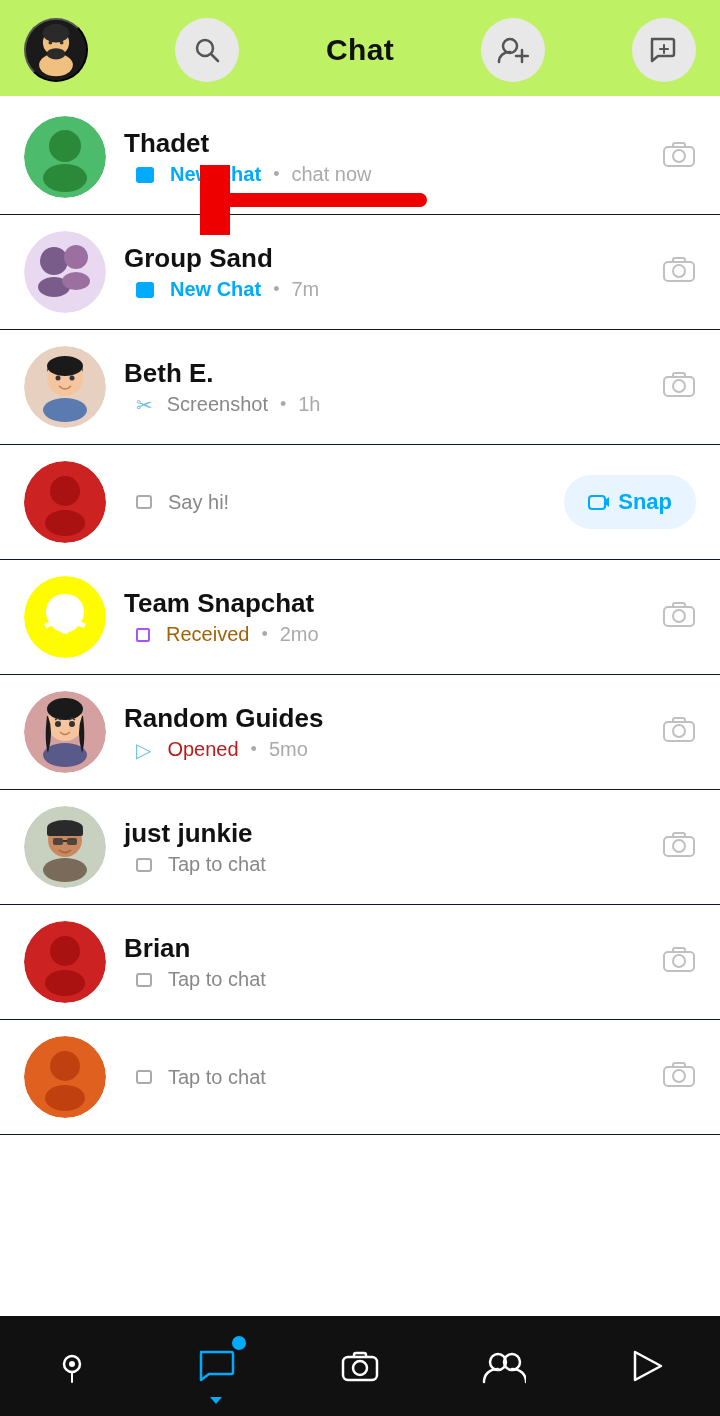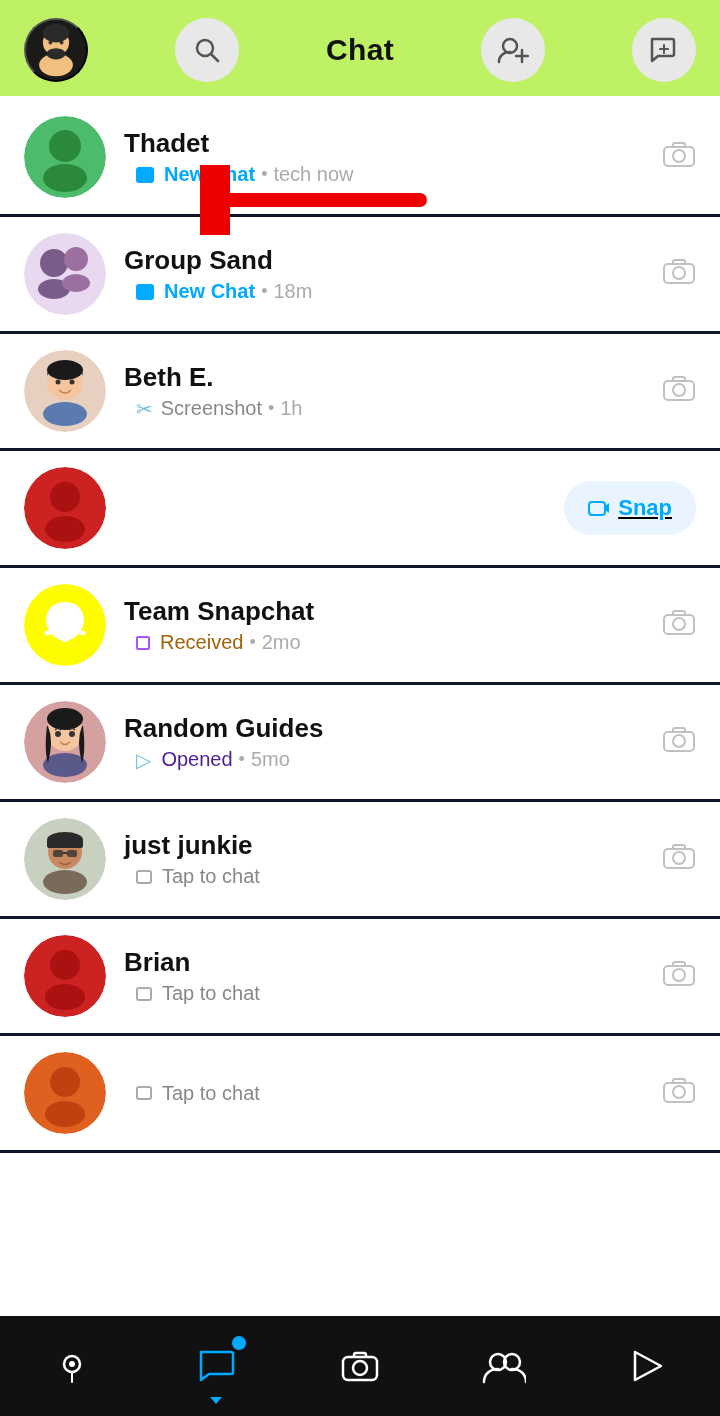--- a/index.html
+++ b/index.html
@@ -50,21 +50,21 @@
     }
 
     
     .chat-list {
       margin-top: 4px;
     }
     .chat-item {
       display: flex;
       align-items: center;
       padding: 16px 24px;
-      border-bottom: 3px solid #0f172a;
+      border-bottom: 1px solid #0f172a;
       cursor: pointer;
       position: relative;
     }
 
     .chat-avatar {
       width: 82px;
       height: 82px;
       border-radius: 50%;
       flex-shrink: 0;
       display: flex;
@@ -80,21 +80,21 @@
     }
     .chat-name {
       font-size: 26px;
       font-weight: 600;
       color: #111;
       margin-bottom: 4px;
     }
     .chat-sub {
       display: flex;
       align-items: center;
-      gap: 6px;
+      gap: 12px;
       font-size: 20px;
       padding-left: 12px;
     }
     .chat-sub-text {
       color: #888;
     }
     .chat-sub-text.blue {
       color: #00aaff;
       font-weight: 600;
     }
@@ -122,21 +122,20 @@
       background: #e8f4ff;
       border: none;
       border-radius: 40px;
       padding: 14px 24px;
       display: flex;
       align-items: center;
       gap: 8px;
       cursor: pointer;
       margin-left: 12px;
       flex-shrink: 0;
-      text-decoration: underline;
     }
     .snap-btn-text {
       color: #00aaff;
       font-weight: 700;
       font-size: 22px;
     }
 
     
     .arrow-container {
       position: absolute;
@@ -310,21 +309,21 @@
         <circle cx="41" cy="30" r="16" fill="#2a8a3a"></circle>
         <ellipse cx="41" cy="62" rx="22" ry="14" fill="#2a8a3a"></ellipse>
       </svg>
     </div>
     <div class="chat-info">
       <div class="chat-name">Thadet</div>
       <div class="chat-sub">
         <span class="chat-bubble-blue"></span>
         <span class="chat-sub-text blue">New Chat</span>
         <span class="dot">•</span>
-        <span class="chat-time">tech now</span>
+        <span class="chat-time">chat now</span>
       </div>
     </div>
     <span class="camera-icon">
       <svg width="34" height="28" viewBox="0 0 34 28" fill="none">
         <rect x="2" y="7" width="30" height="19" rx="4" stroke="#c0c0c0" stroke-width="2"></rect>
         <circle cx="17" cy="16" r="6" stroke="#c0c0c0" stroke-width="2"></circle>
         <path d="M11 7V5a2 2 0 012-2h8a2 2 0 012 2v2" stroke="#c0c0c0" stroke-width="2"></path>
       </svg>
     </span>
   </div>
@@ -339,21 +338,21 @@
         <circle cx="52" cy="26" r="12" fill="#9b70a0"></circle>
         <ellipse cx="52" cy="50" rx="14" ry="9" fill="#9b70a0"></ellipse>
       </svg>
     </div>
     <div class="chat-info">
       <div class="chat-name">Group Sand</div>
       <div class="chat-sub">
         <span class="chat-bubble-blue"></span>
         <span class="chat-sub-text blue">New Chat</span>
         <span class="dot">•</span>
-        <span class="chat-time">18m</span>
+        <span class="chat-time">7m</span>
       </div>
     </div>
     <span class="camera-icon">
       <svg width="34" height="28" viewBox="0 0 34 28" fill="none">
         <rect x="2" y="7" width="30" height="19" rx="4" stroke="#c0c0c0" stroke-width="2"></rect>
         <circle cx="17" cy="16" r="6" stroke="#c0c0c0" stroke-width="2"></circle>
         <path d="M11 7V5a2 2 0 012-2h8a2 2 0 012 2v2" stroke="#c0c0c0" stroke-width="2"></path>
       </svg>
     </span>
   </div>
@@ -395,20 +394,24 @@
 
   <div class="chat-item">
     <div class="chat-avatar">
       <svg width="82" height="82" viewBox="0 0 82 82">
         <circle cx="41" cy="41" r="41" fill="#cc2222"></circle>
         <circle cx="41" cy="30" r="15" fill="#aa1111"></circle>
         <ellipse cx="41" cy="62" rx="20" ry="13" fill="#aa1111"></ellipse>
       </svg>
     </div>
     <div class="chat-info">
+      <div class="chat-sub">
+        <span class="chat-bubble-icon"></span>
+        <span class="chat-sub-text">Say hi!</span>
+      </div>
     </div>
     <button class="snap-btn">
       <svg width="22" height="22" viewBox="0 0 22 22" fill="none">
         <rect x="1" y="5" width="16" height="13" rx="3" stroke="#00aaff" stroke-width="2"></rect>
         <path d="M17 9l4-3v10l-4-3V9z" fill="#00aaff"></path>
       </svg>
       <span class="snap-btn-text">Snap</span>
     </button>
   </div>
 
@@ -455,21 +458,21 @@
         <path d="M31 29 L34 27 L37 29" stroke="#333" stroke-width="1.5" fill="none"></path>
         <path d="M45 29 L48 27 L51 29" stroke="#333" stroke-width="1.5" fill="none"></path>
 
         <path d="M36 41 Q41 46 46 41" stroke="#c0804a" stroke-width="1.5" fill="none"></path>
       </svg>
     </div>
     <div class="chat-info">
       <div class="chat-name">Random Guides</div>
       <div class="chat-sub">
         <span class="opened-icon sub-icon">▷</span>
-        <span class="chat-sub-text" style="color:#4c1d95;">Opened</span>
+        <span class="chat-sub-text" style="color:#b91c1c;">Opened</span>
         <span class="dot">•</span>
         <span class="chat-time">5mo</span>
       </div>
     </div>
     <span class="camera-icon">
       <svg width="34" height="28" viewBox="0 0 34 28" fill="none">
         <rect x="2" y="7" width="30" height="19" rx="4" stroke="#c0c0c0" stroke-width="2"></rect>
         <circle cx="17" cy="16" r="6" stroke="#c0c0c0" stroke-width="2"></circle>
         <path d="M11 7V5a2 2 0 012-2h8a2 2 0 012 2v2" stroke="#c0c0c0" stroke-width="2"></path>
       </svg>

